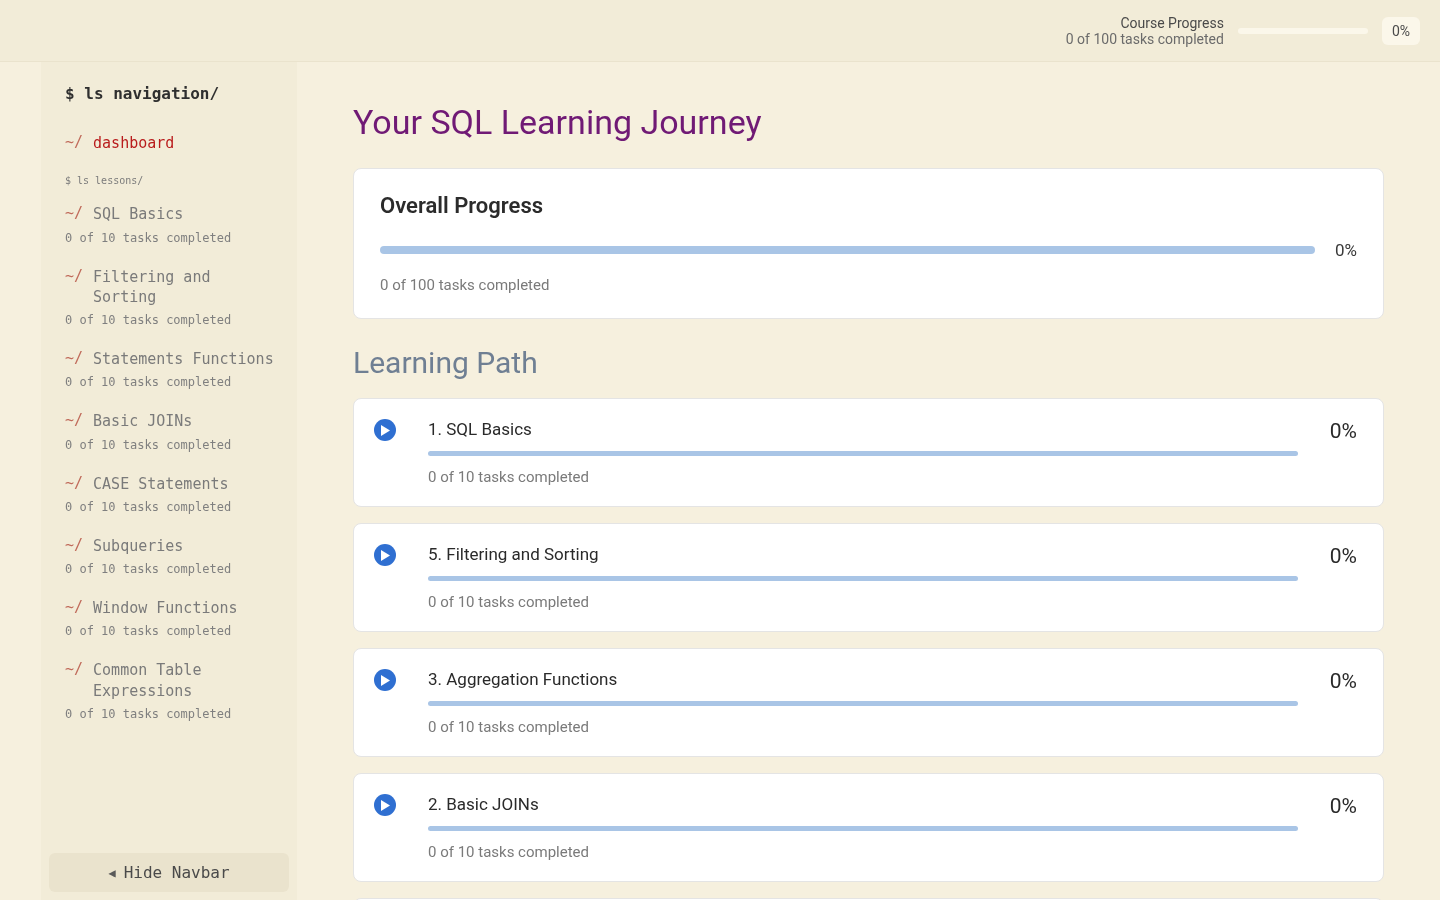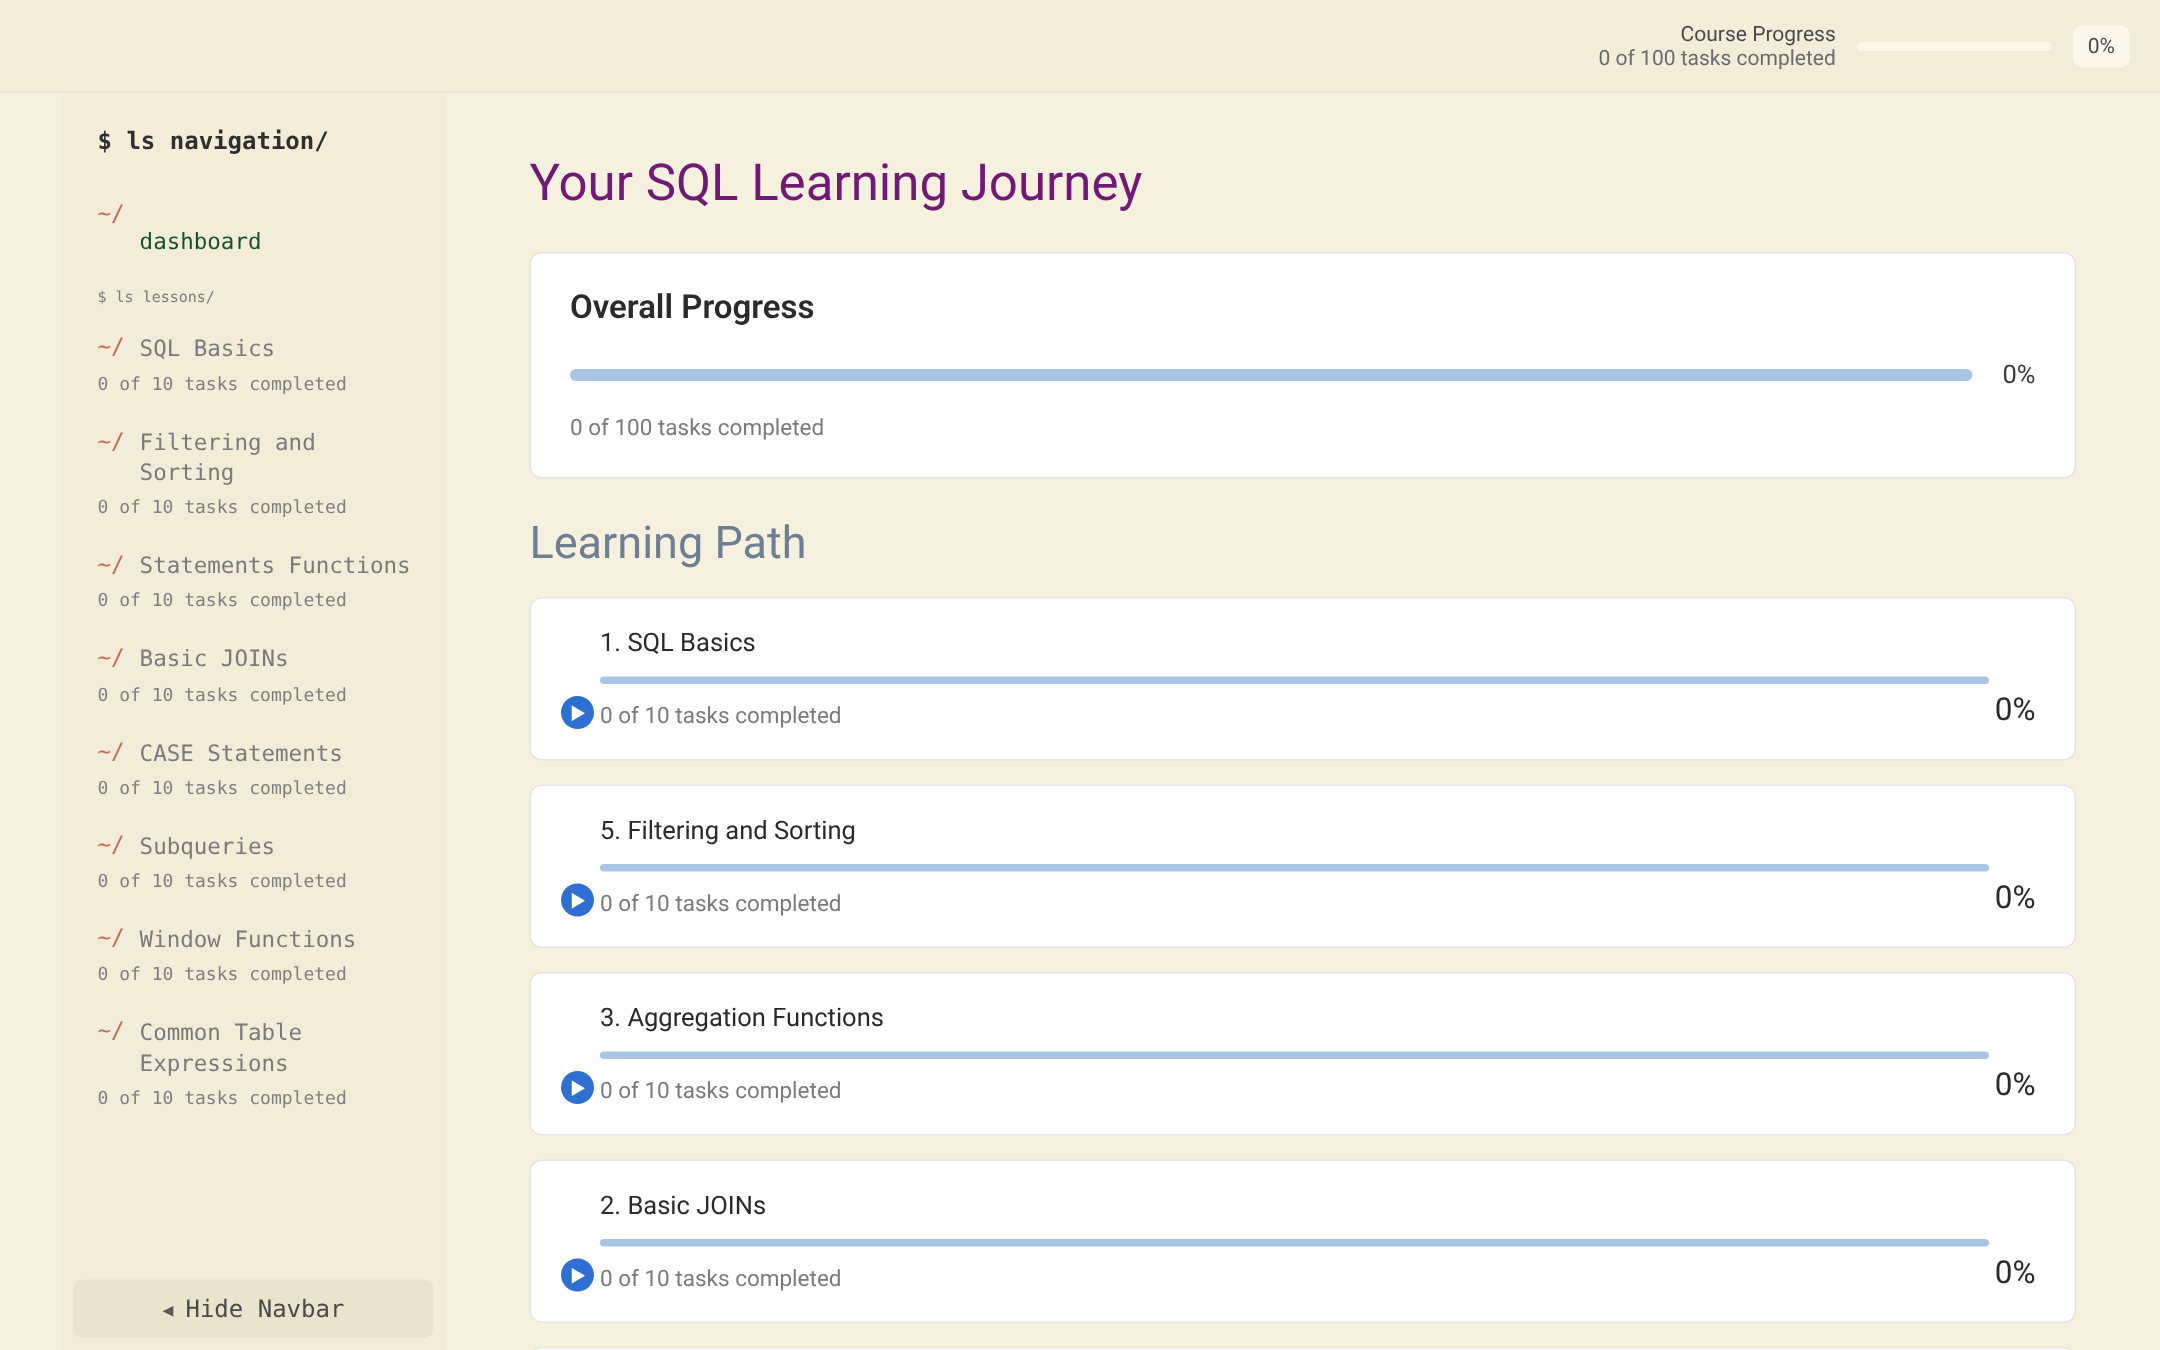--- a/index.html
+++ b/index.html
@@ -45,21 +45,21 @@
   .main {
     flex: 1; background: #f6f0de;
     padding: 40px 56px 0 56px;
     overflow: hidden;
   }
 
   
   .sb-title { font-size: 16px; font-weight: 700; color: #2f2f2f; margin-bottom: 30px; }
   .sb-item { display: flex; align-items: flex-start; gap: 10px; margin-bottom: 16px; cursor: pointer; }
   .sb-prefix { color: #c06a5a; font-size: 15px; line-height: 1.3; flex: 0 0 auto; }
-  .sb-label { color: #14532d; font-size: 15px; line-height: 1.35; margin-top: 18px; }
+  .sb-label { color: #b91c1c; font-size: 15px; line-height: 1.35; }
   .sb-section { color: #7b7b7b; font-size: 10px; margin: 22px 0 18px 0; }
   .sb-lesson { margin-bottom: 22px; cursor: pointer; }
   .sb-lesson-row { display: flex; align-items: flex-start; gap: 10px; }
   .sb-lesson-label { color: #7a7a7a; font-size: 15px; line-height: 1.35; }
   .sb-lesson-meta { color: #7f7f7f; font-size: 12px; margin-top: 6px; margin-left: 0; }
   .sb-hide {
     position: absolute; left: 8px; right: 8px; bottom: 8px;
     background: #eae3cd; border-radius: 6px;
     text-align: center; padding: 10px 0;
     color: #4a4a4a; font-size: 16px; cursor: pointer;
@@ -80,21 +80,21 @@
     background: #a9c5e6;
   }
   .ov-pct { font-size: 17px; color: #3a3a3a; }
   .ov-sub { color: #7a7a7a; font-size: 15px; margin-top: 16px; }
 
   h3.section-title { font-size: 30px; font-weight: 400; color: #6f7f93; margin-bottom: 18px; }
 
   .lesson-card {
     background: #fff; border: 1px solid #e4e4e4; border-radius: 8px;
     padding: 20px 26px 20px 20px; margin-bottom: 16px;
-    display: flex; align-items: flex-end; gap: 4px;
+    display: flex; align-items: flex-start; gap: 32px;
   }
   .play {
     width: 22px; height: 22px; border-radius: 50%;
     background: #2f6fd1; flex: 0 0 22px;
     display: flex; align-items: center; justify-content: center;
   }
   .play svg { width: 9px; height: 11px; fill: #fff; display: block; margin-left: 1px; }
   .lc-body { flex: 1; min-width: 0; }
   .lc-title { font-size: 17px; color: #2a2a2a; margin-bottom: 12px; }
   .lc-bar { height: 5px; border-radius: 4px; background: #a9c5e6; margin-bottom: 12px; }

